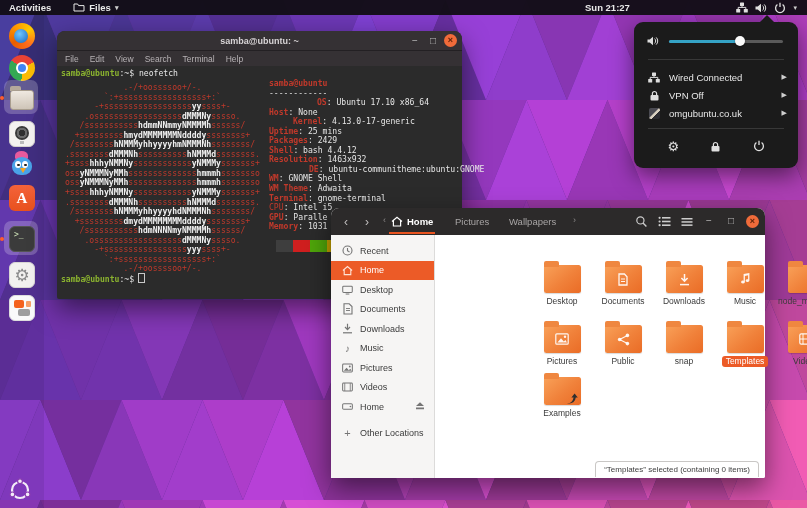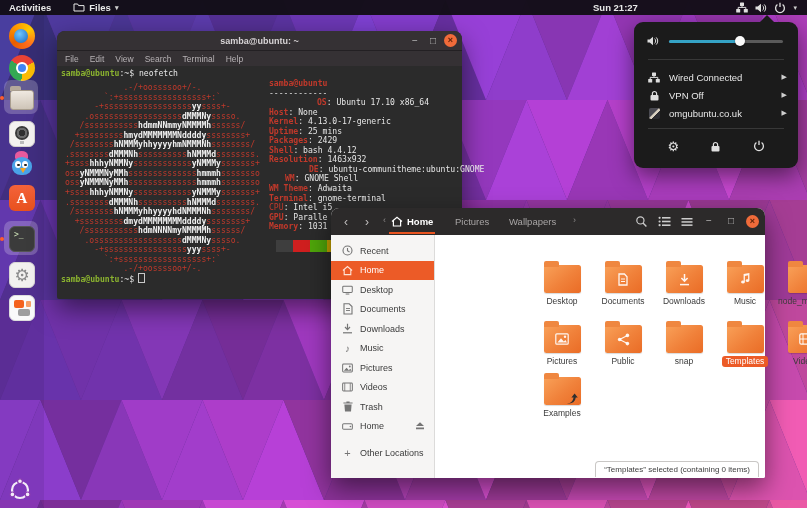--- a/index.html
+++ b/index.html
@@ -7,21 +7,21 @@
        font-family:"Liberation Sans",sans-serif;background:#5b2d8e;}
   #desktop{position:absolute;inset:0;}
   #wallpaper{position:absolute;left:0;top:0;}
   #dock-strip{position:absolute;left:0;top:15px;width:44px;bottom:0;background:rgba(25,15,45,0.10);}
 
   
   #topbar{position:absolute;left:0;top:0;width:807px;height:15px;background:rgba(18,14,22,0.96);
           color:#e9e9e9;font-size:9.5px;display:flex;align-items:center;z-index:9;}
   #topbar .tb-activities{margin-left:9px;font-weight:600;}
   #topbar .tb-appmenu{margin-left:22px;display:flex;align-items:center;gap:4px;font-weight:700;}
-  #topbar .tb-clock{position:absolute;left:585px;top:0;height:15px;display:flex;align-items:center;font-weight:600;margin-left:8px;}
+  #topbar .tb-clock{position:absolute;left:585px;top:0;height:15px;display:flex;align-items:center;font-weight:600;}
   #topbar .tb-tray{position:absolute;right:10px;top:0;height:15px;display:flex;align-items:center;gap:7px;color:#ddd;}
   .caret{font-size:7px;color:#cfcfcf;}
 
   
   #dock{position:absolute;left:2px;top:20px;width:40px;z-index:3;}
   .dock-item{position:relative;width:40px;height:32px;display:flex;align-items:center;justify-content:center;}
   .dock-item .hl{position:absolute;left:2px;top:-2px;width:34px;height:34px;border-radius:7px;background:rgba(255,255,255,0.22);}
   .dock-dot{position:absolute;left:-2px;top:50%;transform:translateY(-50%);width:4px;height:4px;border-radius:50%;background:#ff5e2b;}
   .dicon{position:relative;width:26px;height:26px;}
   .round-sq{border-radius:6px;}
@@ -408,27 +408,27 @@
 <span class="tr">  +sssssssss</span><span class="tw">dmydMMMMMMMMddddy</span><span class="tr">ssssssss+</span>
 <span class="tr">   /sssssssssss</span><span class="tw">hdmNNNNmyNMMMMh</span><span class="tr">ssssss/</span>
 <span class="tr">    .ossssssssssssssssss</span><span class="tw">dMMMNy</span><span class="tr">sssso.</span>
 <span class="tr">      -+sssssssssssssssss</span><span class="tw">yyy</span><span class="tr">ssss+-</span>
 <span class="tr">        `:+ssssssssssssssssss+:`</span>
 <span class="tr">            .-/+oossssoo+/-.</span></pre>
       <div id="t-info"><pre style="margin:0;"><span class="tr" style="font-weight:700;">samba@ubuntu</span>
 <span class="tn">------------</span>
 <span class="tr" style="font-weight:700;padding-left:48px;">OS</span><span class="tn">: Ubuntu 17.10 x86_64</span>
 <span class="tr" style="font-weight:700;">Host</span><span class="tn">: None</span>
-<span class="tr" style="font-weight:700;">Kernel</span><span class="tn">: 4.13.0-17-generic</span>
+<span class="tr" style="font-weight:700;margin-left:24px;">Kernel</span><span class="tn">: 4.13.0-17-generic</span>
 <span class="tr" style="font-weight:700;">Uptime</span><span class="tn">: 25 mins</span>
 <span class="tr" style="font-weight:700;">Packages</span><span class="tn">: 2429</span>
 <span class="tr" style="font-weight:700;">Shell</span><span class="tn">: bash 4.4.12</span>
 <span class="tr" style="font-weight:700;">Resolution</span><span class="tn">: 1463x932</span>
 <span class="tr" style="font-weight:700;padding-left:40px;">DE</span><span class="tn">: ubuntu-communitheme:ubuntu:GNOME</span>
-<span class="tr" style="font-weight:700;margin-left:16px;">WM</span><span class="tn">: GNOME Shell</span>
+<span class="tr" style="font-weight:700;">WM</span><span class="tn">: GNOME Shell</span>
 <span class="tr" style="font-weight:700;">WM Theme</span><span class="tn">: Adwaita</span>
 <span class="tr" style="font-weight:700;">Terminal</span><span class="tn">: gnome-terminal</span>
 <span class="tr" style="font-weight:400;">CPU</span><span class="tn">: Intel i5</span>
 <span class="tr" style="font-weight:700;">GPU</span><span class="tn">: Paralle</span>
 <span class="tr" style="font-weight:700;">Memory</span><span class="tn">: 1031</span></pre></div>
       <div id="t-palette">
           <span style="background:#3E3E3E;"></span>
           <span style="background:#D01F1F;"></span>
           <span style="background:#4FA60A;"></span>
           <span style="background:#C7A400;"></span>
@@ -552,29 +552,20 @@
             <span>Pictures</span>
           </div>
           <div class="sb-item  ">
             <span class="sbi">
               <svg width="12" height="10" viewBox="0 0 12 10">
                 <rect x="0.7" y="0.7" width="10.6" height="8.6" rx="1" stroke="currentColor" fill="none" stroke-width="1.1"></rect>
                 <path d="M3 0.7 V9.3 M9 0.7 V9.3" stroke="currentColor" stroke-width="0.9"></path>
               </svg>
             </span>
             <span>Videos</span>
-          </div>
-          <div class="sb-item  ">
-            <span class="sbi">
-              <svg width="10" height="11" viewBox="0 0 10 11">
-                <path d="M3.4 0.6 h3.2 v1 h3 v1 H0.4 v-1 h3 Z" fill="currentColor"></path>
-                <path d="M1.4 3.4 h7.2 l-0.6 7 H2 Z" fill="currentColor"></path>
-              </svg>
-            </span>
-            <span>Trash</span>
           </div>
           <div class="sb-item  ">
             <span class="sbi">
               <svg width="12" height="9" viewBox="0 0 12 9">
                 <rect x="0.7" y="1.5" width="10.6" height="6" rx="1.2" stroke="currentColor" fill="none" stroke-width="1.1"></rect>
                 <circle cx="9.2" cy="4.5" r="0.9" fill="currentColor"></circle>
               </svg>
             </span>
             <span>Home</span>
             <span class="eject"><svg width="10" height="9" viewBox="0 0 10 9">

